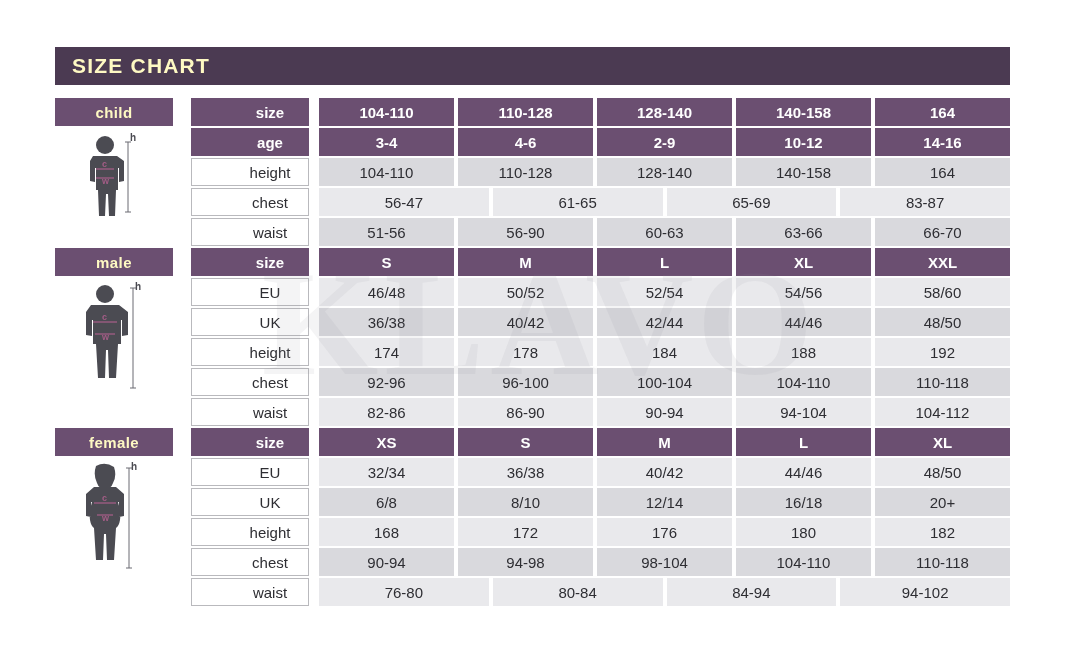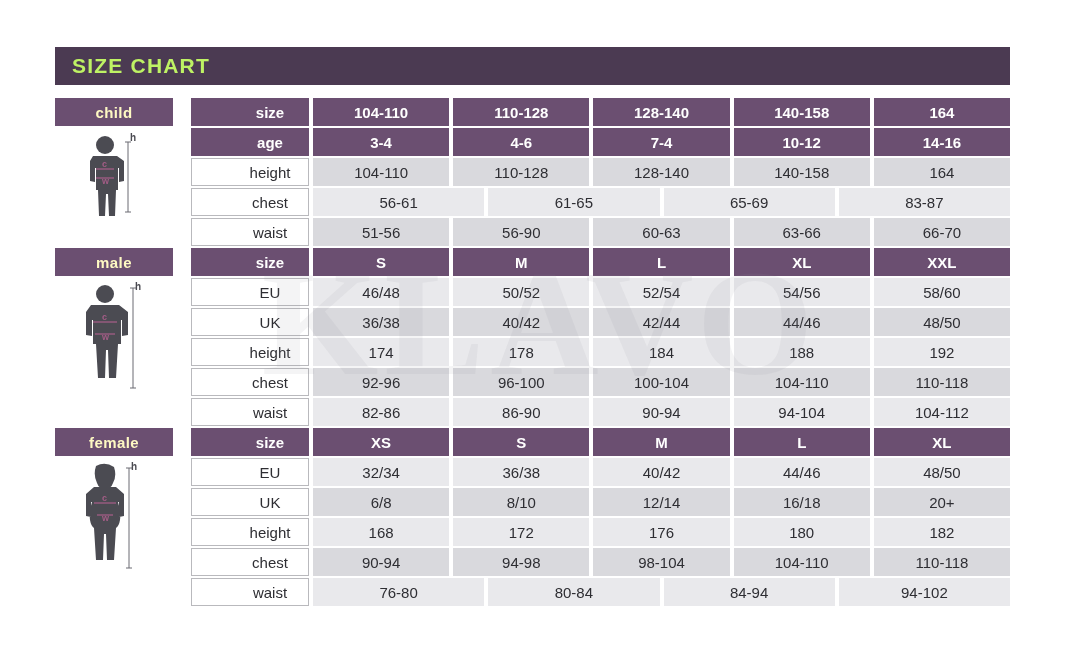--- a/index.html
+++ b/index.html
@@ -18,21 +18,21 @@
 
   
   .title-bar {
     position: absolute;
     left: 55px; top: 47px;
     width: 955px; height: 38px;
     background: #4b3a52;
     display: flex; align-items: center;
   }
   .title-text {
-    color: #bef264;
+    color: #fef9c3;
     font-size: 21px;
     font-weight: bold;
     letter-spacing: 1.2px;
     padding-left: 17px;
   }
 
   
   .chart {
     position: absolute;
     left: 55px; top: 98px;
@@ -65,21 +65,21 @@
     display: flex;
     align-items: flex-start;
     justify-content: center;
     padding-top: 4px;
   }
 
   
   .rowlabel {
     width: 118px;
     flex: 0 0 118px;
-    margin-right: 4px;
+    margin-right: 10px;
     border: 1px solid #b9b9bd;
     background: #ffffff;
     color: #2e2e33;
     font-size: 15px;
     display: flex; align-items: center; justify-content: center; padding-left: 40px;
   }
   .rowlabel.head {
     background: #6b4f71;
     border-color: #6b4f71;
     color: #ffffff;
@@ -175,37 +175,37 @@
           <div class="cell head">110-128</div>
           <div class="cell head">128-140</div>
           <div class="cell head">140-158</div>
           <div class="cell head">164</div>
         </div>
         <div class="row">
           <div class="leftcol"></div>
           <div class="rowlabel head">age</div>
           <div class="cell head">3-4</div>
           <div class="cell head">4-6</div>
-          <div class="cell head">7-4</div>
+          <div class="cell head">2-9</div>
           <div class="cell head">10-12</div>
           <div class="cell head">14-16</div>
         </div>
         <div class="row">
           <div class="leftcol"></div>
           <div class="rowlabel">height</div>
           <div class="cell">104-110</div>
           <div class="cell">110-128</div>
           <div class="cell">128-140</div>
           <div class="cell">140-158</div>
           <div class="cell">164</div>
         </div>
         <div class="row">
           <div class="leftcol"></div>
           <div class="rowlabel">chest</div>
-          <div class="cell alt">56-61</div>
+          <div class="cell alt">56-47</div>
           <div class="cell alt">61-65</div>
           <div class="cell alt">65-69</div>
           <div class="cell alt">83-87</div>
         </div>
         <div class="row">
           <div class="leftcol"></div>
           <div class="rowlabel">waist</div>
           <div class="cell">51-56</div>
           <div class="cell">56-90</div>
           <div class="cell">60-63</div>

